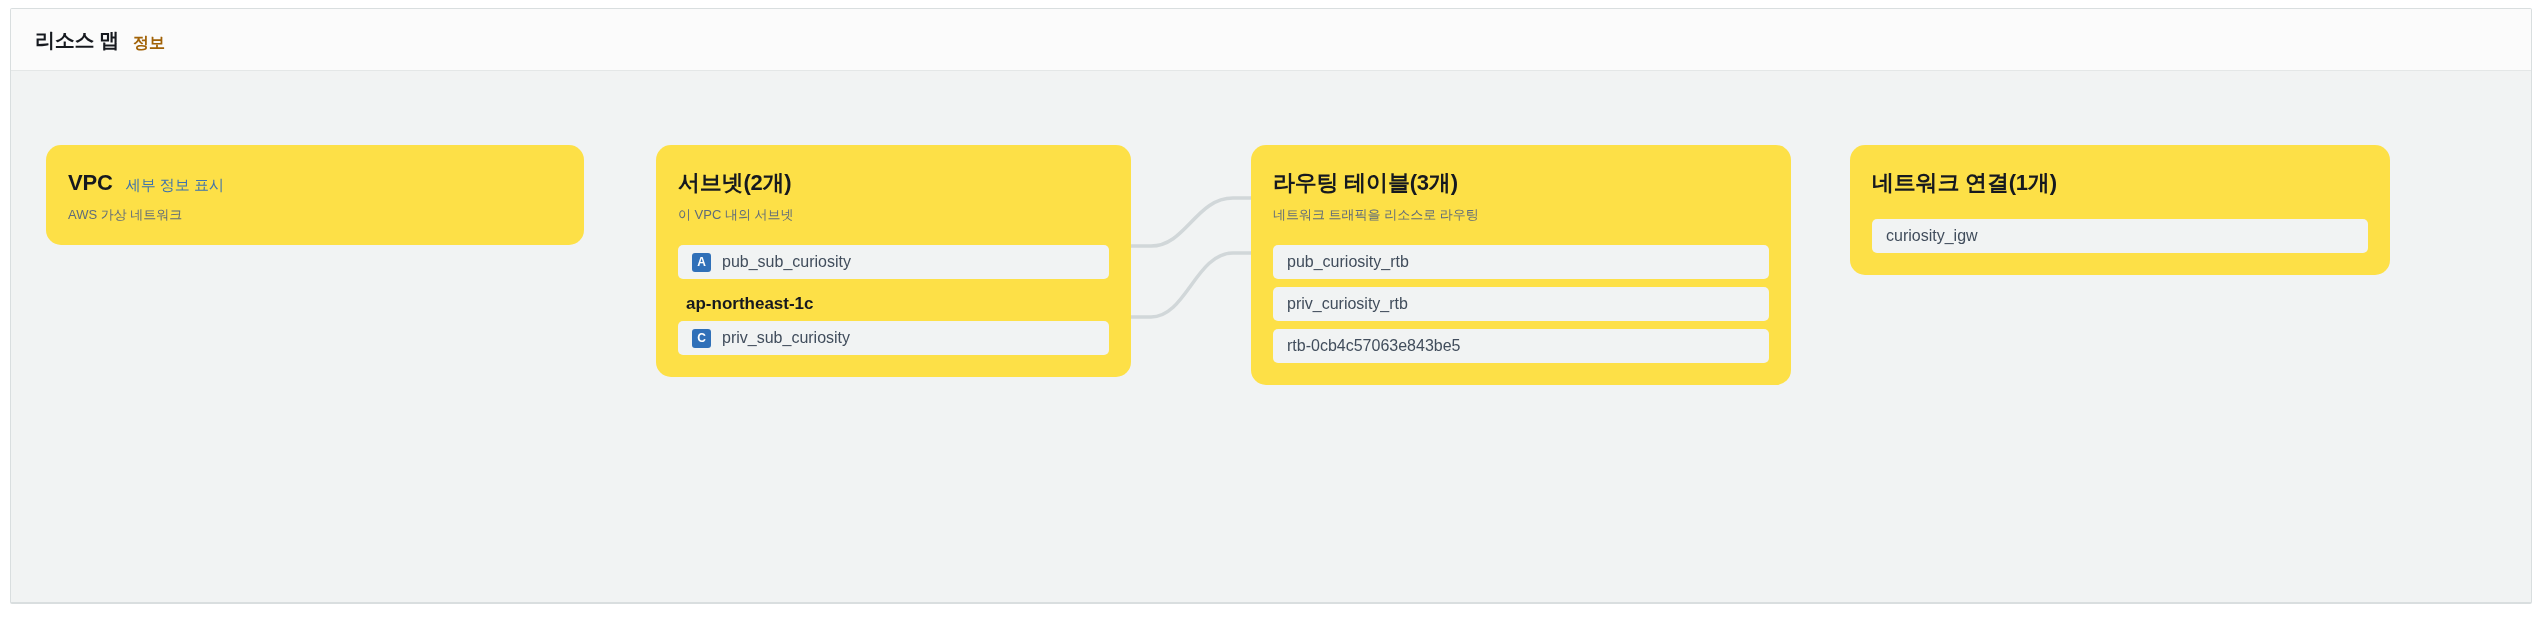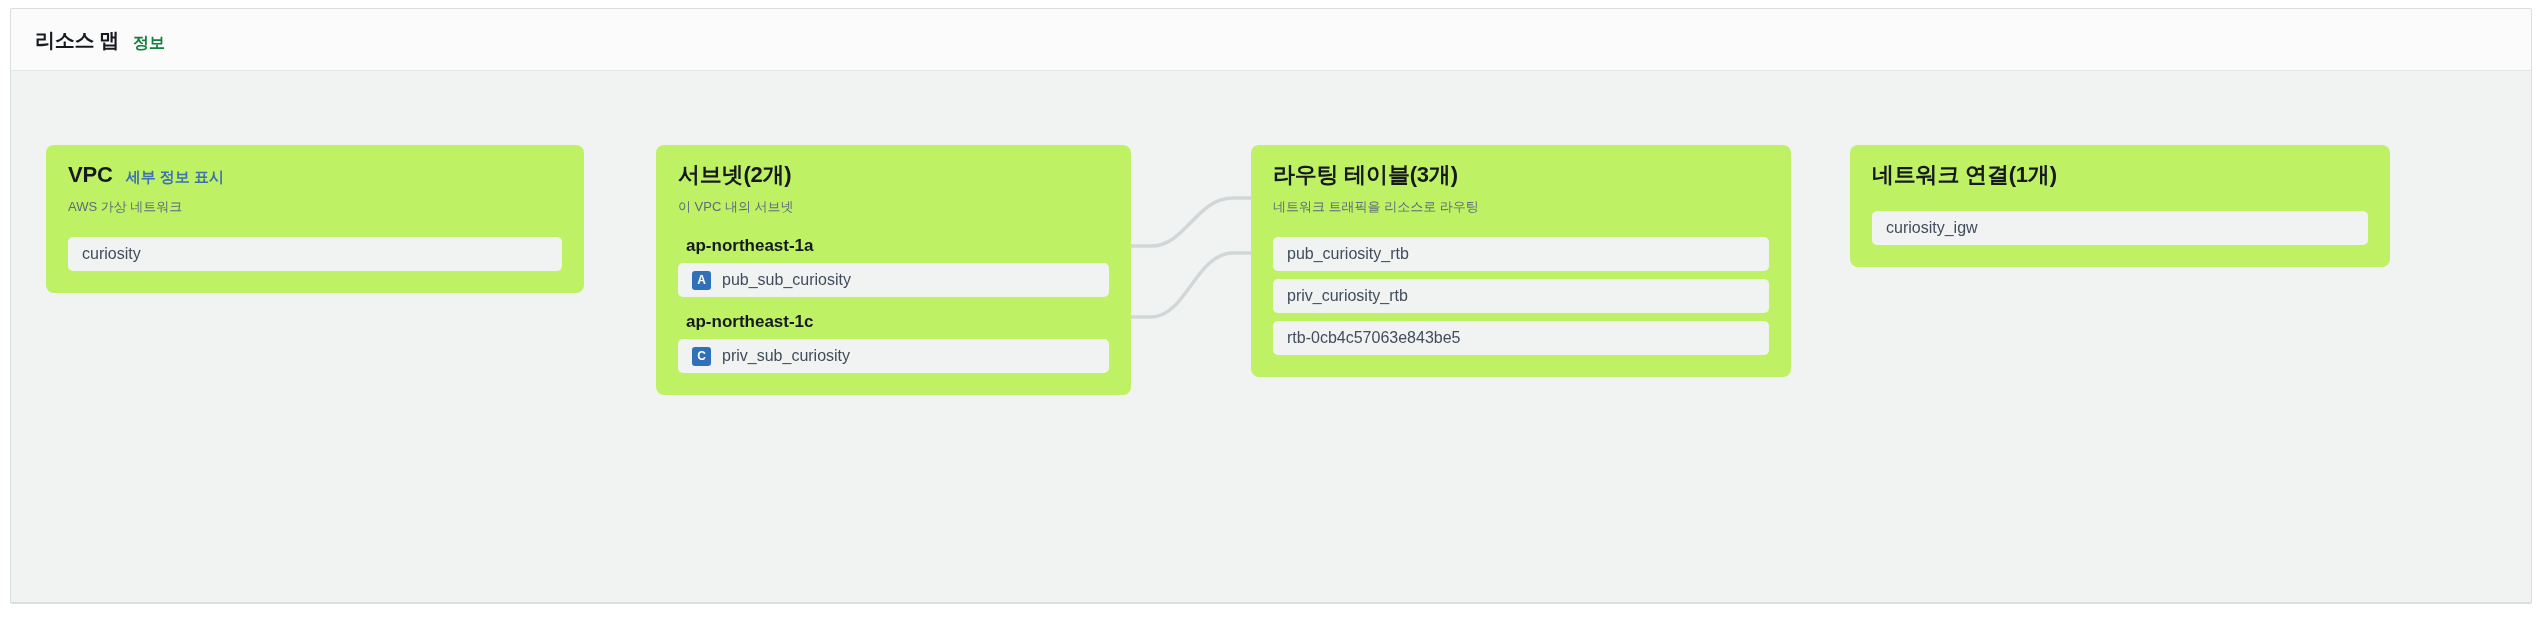--- a/index.html
+++ b/index.html
@@ -44,21 +44,21 @@
   .panel-title {
     font-size: 20px;
     font-weight: 700;
     color: #16191f;
     letter-spacing: -0.3px;
     line-height: 1;
   }
   .info-link {
     font-size: 16px;
     font-weight: 700;
-    color: #15803d;
+    color: #a16207;
     margin-left: 14px;
     position: relative;
     top: 4px;
     cursor: pointer;
   }
 
   
   .map-body {
     position: absolute;
     left: 0; top: 62px;
@@ -71,41 +71,41 @@
     position: absolute;
     left: 0; top: 0;
     width: 2522px; height: 534px;
     pointer-events: none;
     z-index: 1;
   }
 
   
   .card {
     position: absolute;
-    background: #bef264;
-    border-radius: 8px;
+    background: #fde047;
+    border-radius: 15px;
     z-index: 2;
-    padding: 16px 22px 22px 22px;
+    padding: 24px 22px 22px 22px;
   }
   .card-head {
     display: flex;
     align-items: baseline;
     gap: 13px;
     margin-bottom: 4px;
   }
   .card-title {
     font-size: 22px;
     font-weight: 700;
     color: #16191f;
     line-height: 1.25;
     letter-spacing: -0.2px;
   }
   .card-link {
     font-size: 15px;
-    font-weight: 700;
+    font-weight: 400;
     color: #3d72ad;
     cursor: pointer;
     white-space: nowrap;
   }
   .card-sub {
     font-size: 13px;
     color: #5f6b7a;
     margin-top: 10px;
     line-height: 1.3;
   }
@@ -175,35 +175,29 @@
 
         <path d="M1098,246 L1140,246 C1175,246 1185,182 1222,182 L1262,182" fill="none" stroke="#d1d7d9" stroke-width="3.5" stroke-linecap="round"></path>
       </svg>
 
       <div class="card" id="card-vpc">
         <div class="card-head">
           <span class="card-title">VPC</span>
           <span class="card-link">세부 정보 표시</span>
         </div>
         <div class="card-sub">AWS 가상 네트워크</div>
-        <div class="items">
-          <div class="res-item">
-            <span>curiosity</span>
-          </div>
-        </div>
       </div>
 
       <div class="card" id="card-subnet">
         <div class="card-head">
           <span class="card-title">서브넷(2개)</span>
         </div>
         <div class="card-sub">이 VPC 내의 서브넷</div>
         <div class="items">
 
-          <div class="az-label">ap-northeast-1a</div>
           <div class="res-item">
             <span class="az-badge">A</span>
             <span>pub_sub_curiosity</span>
           </div>
 
           <div class="az-label">ap-northeast-1c</div>
           <div class="res-item">
             <span class="az-badge">C</span>
             <span>priv_sub_curiosity</span>
           </div>

